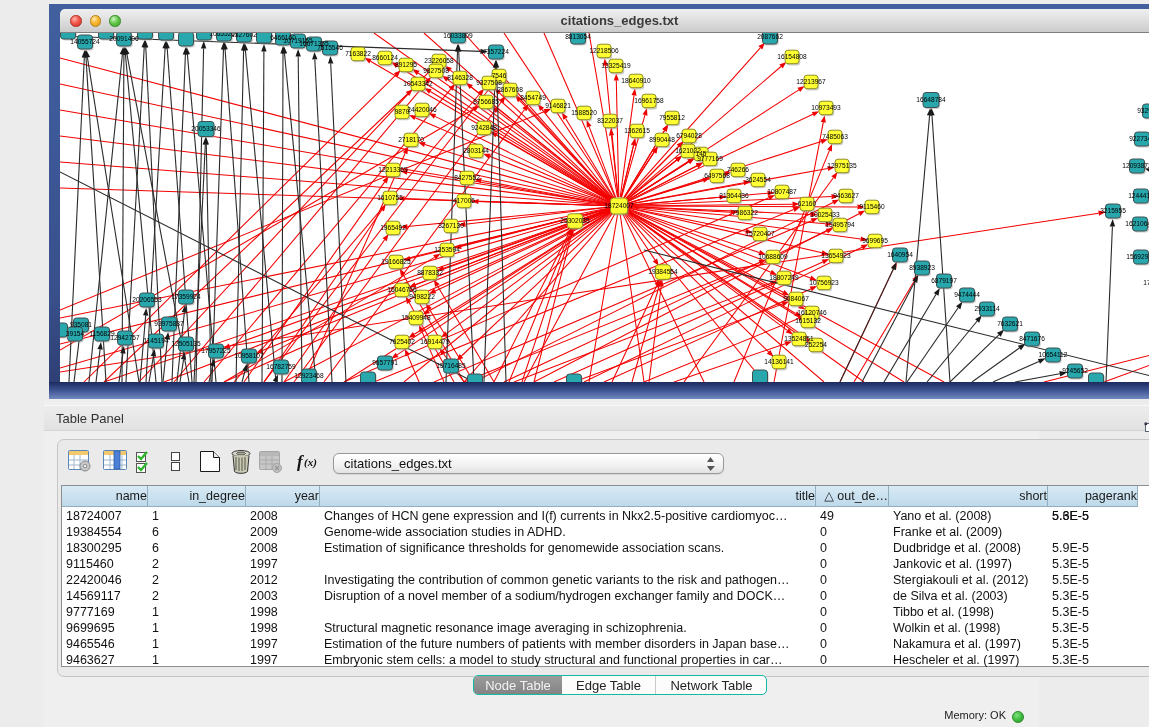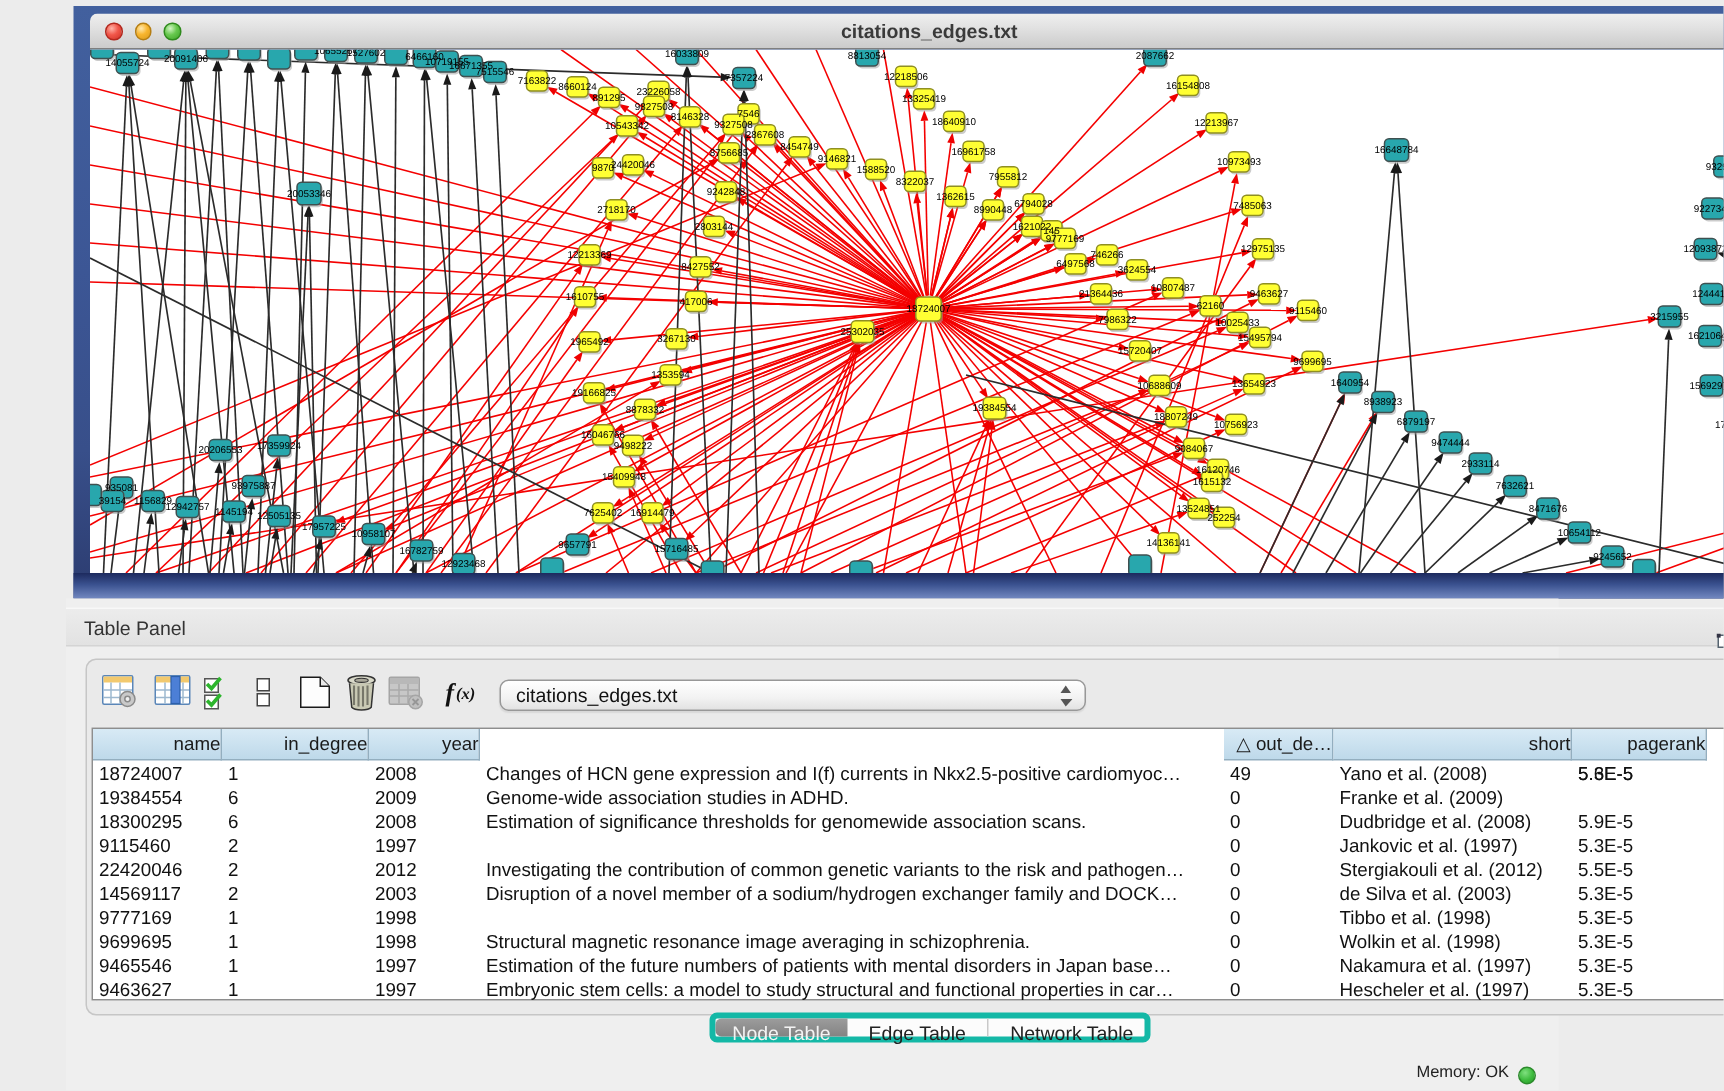--- a/index.html
+++ b/index.html
@@ -28,21 +28,21 @@
   box-shadow:0 1px 1px rgba(0,0,0,0.08); }
 .ddarr { position:absolute; right:8px; top:2px; width:9px; height:16px; }
 .tablebox { position:absolute; left:3px; top:45px; width:1118px; height:182px; background:#fff; border:1px solid #8e8e8e; }
 .th { position:absolute; top:0; height:21px; background:linear-gradient(180deg,#d8eaf5,#bed9ea);
   border-right:1px solid #93aebf; border-bottom:1px solid #93aebf; font-size:12.5px; color:#1a1a1a;
   text-align:right; line-height:21px; }
 .td { position:absolute; height:16px; font-size:12.5px; color:#111; line-height:16px; white-space:nowrap; overflow:hidden; }
 .scroll { position:absolute; right:0; top:21px; width:15px; height:160px; background:#fafafa; border-left:1px solid #d8d8d8; }
 .thumb { position:absolute; left:2.5px; top:3px; width:9px; height:29px; background:linear-gradient(90deg,#b8b8b8,#9f9f9f); border-radius:5px; }
 .tabs { position:absolute; left:429px; top:276px; width:294px; height:20px; background:#fcfcfc;
-  border:4px solid #14b8a6; border-radius:5px; font-size:13px; color:#222; }
+  border:1px solid #14b8a6; border-radius:5px; font-size:13px; color:#222; }
 .tabs .seg { position:absolute; top:0; height:100%; text-align:center; line-height:19px; }
 .seg1 { left:0; width:88px; background:linear-gradient(180deg,#9c9c9c,#838383); color:#f3f3f3; border-radius:4px 0 0 4px; }
 .seg2 { left:88px; width:94px; border-right:1px solid #c9c9c9; }
 .seg3 { left:182px; width:111px; }
 .status { position:absolute; right:33px; bottom:6px; font-size:11px; color:#222; }
 .dot { position:absolute; right:15px; bottom:4px; width:12px; height:12px; border-radius:50%;
   background:radial-gradient(circle at 38% 32%, #7fe07f 0%, #3cba3c 55%, #2a9a2a 100%); border:1px solid #2a8a2a; }
 .pico { position:absolute; top:13px; }
 .rightstrip { position:absolute; left:1138px; top:399px; width:11px; height:328px; background:#e4e4e4; border-left:1px solid #cfcfcf; }
 </style></head>
@@ -969,20 +969,21 @@
       <div class="ddown">citations_edges.txt
         <svg class="ddarr" viewBox="0 0 9 16">
             <path d="M4.5 1L8 6H1z" fill="#555"></path>
             <path d="M4.5 15L1 10h8z" fill="#555"></path>
           </svg>
       </div>
       <div class="tablebox">
         <div class="th" style="left:0px;width:86px">name</div>
 <div class="th" style="left:86px;width:98px">in_degree</div>
 <div class="th" style="left:184px;width:74px">year</div>
+<div class="th" style="left:258px;width:496px">title</div>
 <div class="th" style="left:754px;width:73px">△ out_de…</div>
 <div class="th" style="left:827px;width:159px">short</div>
 <div class="th" style="left:986px;width:90px">pagerank</div>
 <div class="td" style="left:4px;top:22px;width:82px">18724007</div>
 <div class="td" style="left:90px;top:22px;width:94px">1</div>
 <div class="td" style="left:188px;top:22px;width:70px">2008</div>
 <div class="td" style="left:262px;top:22px;width:492px">Changes of HCN gene expression and I(f) currents in Nkx2.5-positive cardiomyoc…</div>
 <div class="td" style="left:758px;top:22px;width:69px">49</div>
 <div class="td" style="left:831px;top:22px;width:155px">Yano et al. (2008)</div>
 <div class="td" style="left:990px;top:22px;width:86px">5.3E-5</div>
@@ -1029,21 +1030,21 @@
 <div class="td" style="left:4px;top:134px;width:82px">9699695</div>
 <div class="td" style="left:90px;top:134px;width:94px">1</div>
 <div class="td" style="left:188px;top:134px;width:70px">1998</div>
 <div class="td" style="left:262px;top:134px;width:492px">Structural magnetic resonance image averaging in schizophrenia.</div>
 <div class="td" style="left:758px;top:134px;width:69px">0</div>
 <div class="td" style="left:831px;top:134px;width:155px">Wolkin et al. (1998)</div>
 <div class="td" style="left:990px;top:134px;width:86px">5.3E-5</div>
 <div class="td" style="left:4px;top:150px;width:82px">9465546</div>
 <div class="td" style="left:90px;top:150px;width:94px">1</div>
 <div class="td" style="left:188px;top:150px;width:70px">1997</div>
-<div class="td" style="left:262px;top:150px;width:492px">Estimation of the future numbers of patients with mental disorders in Japan base…</div>
+<div class="td" style="left:262px;top:150px;width:492px">Estimation of the future numbers of patients with member disorders in Japan base…</div>
 <div class="td" style="left:758px;top:150px;width:69px">0</div>
 <div class="td" style="left:831px;top:150px;width:155px">Nakamura et al. (1997)</div>
 <div class="td" style="left:990px;top:150px;width:86px">5.3E-5</div>
 <div class="td" style="left:4px;top:166px;width:82px">9463627</div>
 <div class="td" style="left:90px;top:166px;width:94px">1</div>
 <div class="td" style="left:188px;top:166px;width:70px">1997</div>
 <div class="td" style="left:262px;top:166px;width:492px">Embryonic stem cells: a model to study structural and functional properties in car…</div>
 <div class="td" style="left:758px;top:166px;width:69px">0</div>
 <div class="td" style="left:831px;top:166px;width:155px">Hescheler et al. (1997)</div>
 <div class="td" style="left:990px;top:166px;width:86px">5.3E-5</div>

